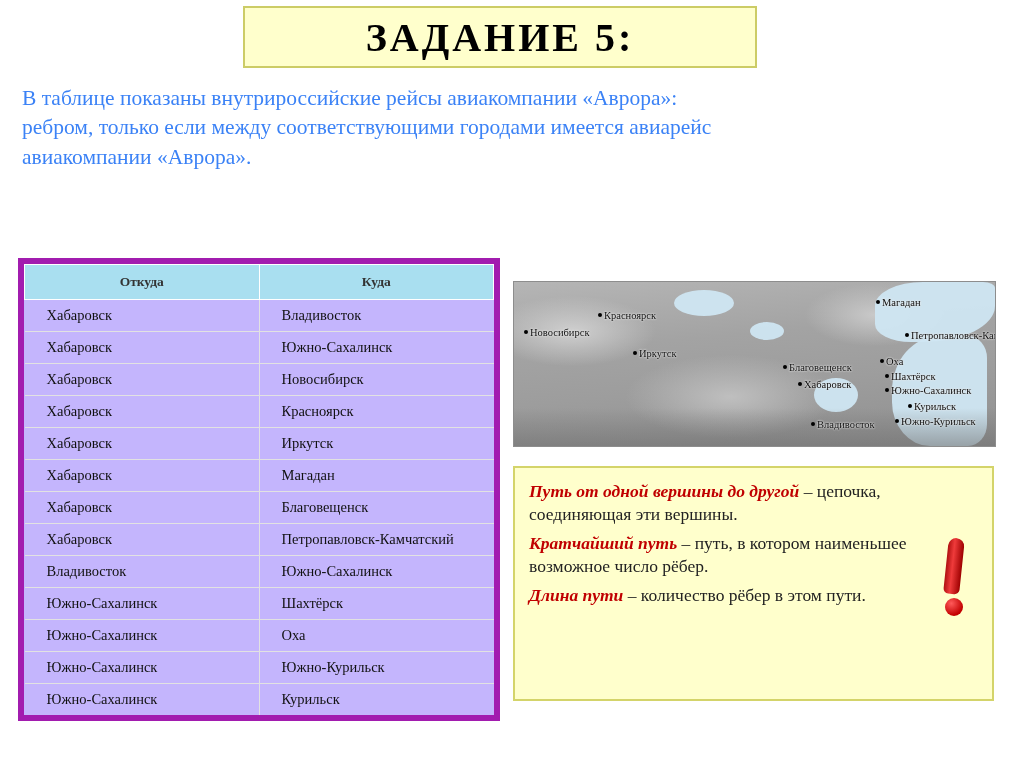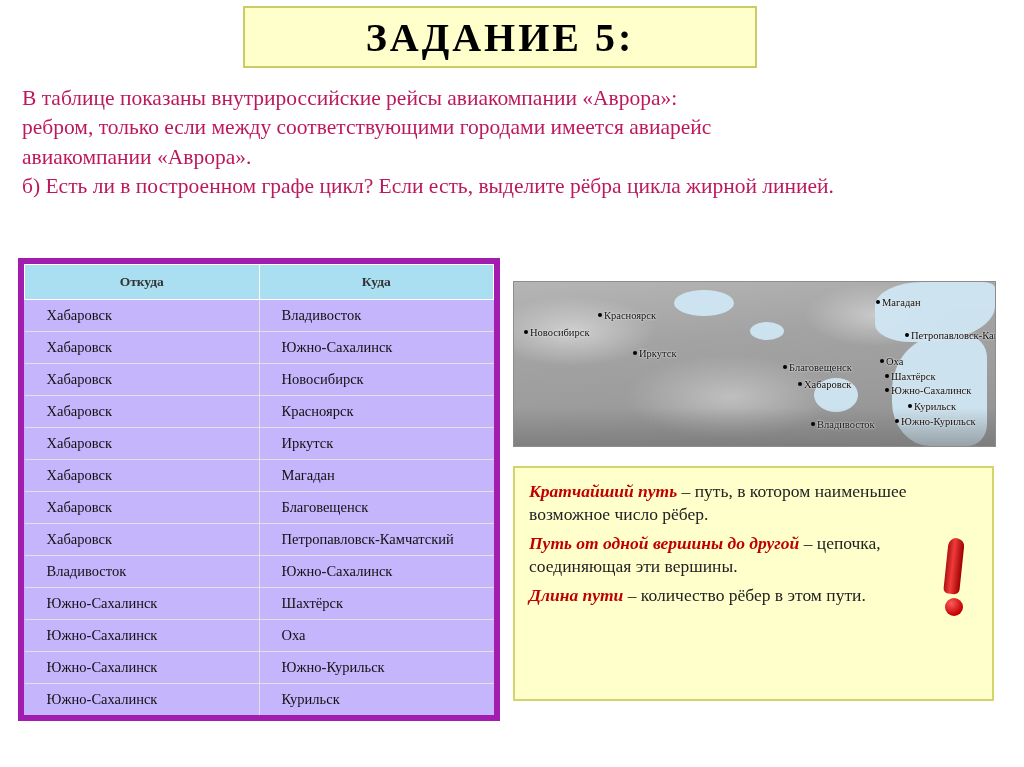--- a/index.html
+++ b/index.html
@@ -40,21 +40,21 @@
   }
 
   
   .intro {
     position: absolute;
     left: 22px;
     top: 84px;
     width: 985px;
     font-size: 21.5px;
     line-height: 1.37;
-    color: #be185d;
+    color: #3b82f6;
   }
   .intro p {
     margin: 0;
   }
 
   
   .table-wrap {
     position: absolute;
     left: 18px;
     top: 258px;
@@ -198,21 +198,20 @@
 <body>
 
 <div class="title-box">
   <div class="title-text">ЗАДАНИЕ 5:</div>
 </div>
 
 <div class="intro">
   <p>В таблице показаны внутрироссийские рейсы авиакомпании «Аврора»:</p>
   <p>ребром, только если между соответствующими городами имеется авиарейс</p>
   <p>авиакомпании «Аврора».</p>
-  <p>б) Есть ли в построенном графе цикл? Если есть, выделите рёбра цикла жирной линией.</p>
 </div>
 
 <div class="table-wrap">
   <table class="flights">
     <thead>
       <tr>
         <th>Откуда</th>
         <th>Куда</th>
       </tr>
     </thead>
@@ -306,24 +305,24 @@
       <div class="map-label" style="left: 400px; top: 119px;">Курильск</div>
       <div class="map-dot" style="left: 381px; top: 137px;"></div>
       <div class="map-label" style="left: 387px; top: 134px;">Южно-Курильск</div>
       <div class="map-dot" style="left: 297px; top: 140px;"></div>
       <div class="map-label" style="left: 303px; top: 137px;">Владивосток</div>
     </div>
 </div>
 
 <div class="defs-box">
   <p>
-    <span class="term">Кратчайший путь</span><span> – путь, в котором наименьшее возможное число рёбер.</span>
+    <span class="term">Путь от одной вершины до другой</span><span> – цепочка, соединяющая эти вершины.</span>
   </p>
   <p>
-    <span class="term">Путь от одной вершины до другой</span><span> – цепочка, соединяющая эти вершины.</span>
+    <span class="term">Кратчайший путь</span><span> – путь, в котором наименьшее возможное число рёбер.</span>
   </p>
   <p>
     <span class="term">Длина пути</span><span> – количество рёбер в этом пути.</span>
   </p>
   <div class="exclam">
     <div class="bar"></div>
     <div class="dot"></div>
   </div>
 </div>
 

